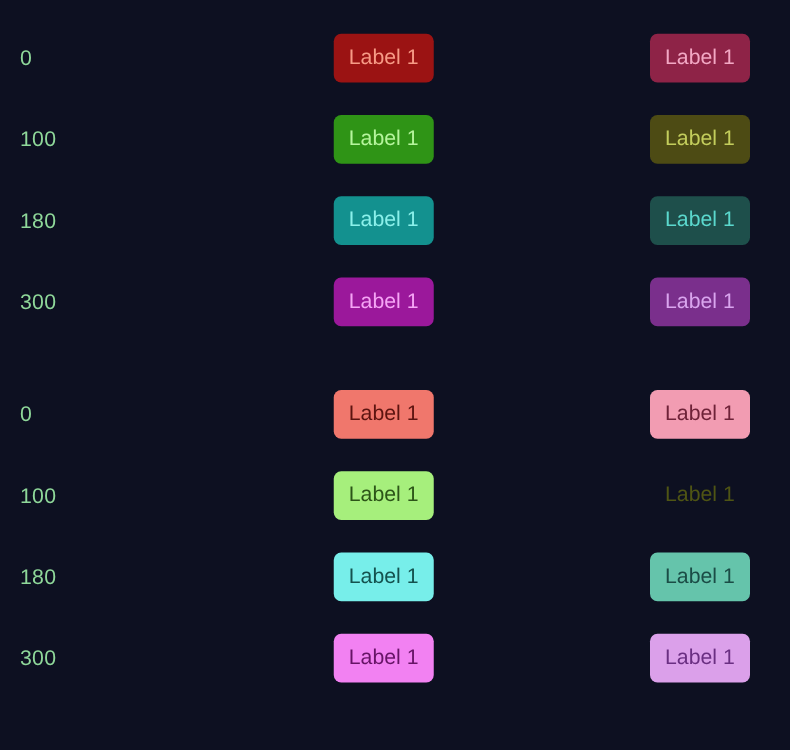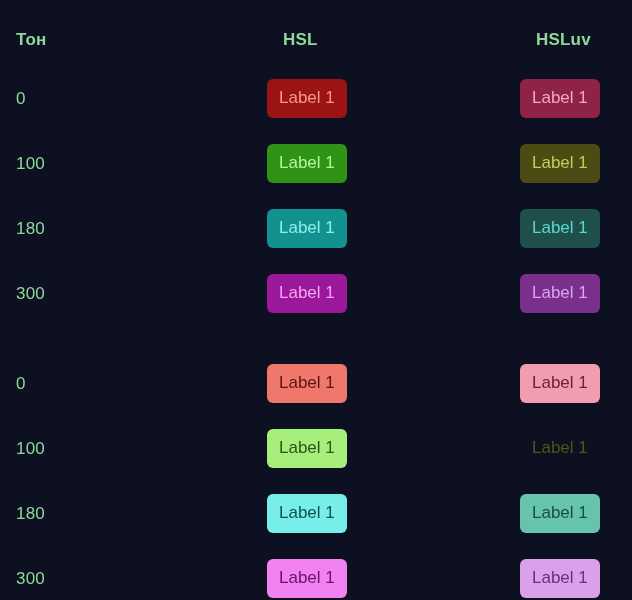--- a/index.html
+++ b/index.html
@@ -61,25 +61,20 @@
     grid-template-columns: 267px 253px 112px;
     grid-auto-rows: 65px;
     align-items: center;
   }
 </style>
 </head>
 <body style="background: rgb(13, 16, 33);">
 
 <div class="page">
 
-  <div class="header-band">
-    <div class="cell-head">Тон</div>
-    <div class="cell-head">HSL</div>
-    <div class="cell-head">HSLuv</div>
-  </div>
 
   <div class="body-band" id="group-0">
       <div class="cell-hue">0</div>
       <div class="cell-badge">
         <span class="badge" style="background: rgb(155, 19, 19); color: rgb(247, 155, 134);">Label 1</span>
       </div>
       <div class="cell-badge">
         <span class="badge" style="background: rgb(142, 35, 71); color: rgb(242, 168, 196);">Label 1</span>
       </div>
       <div class="cell-hue">100</div>

